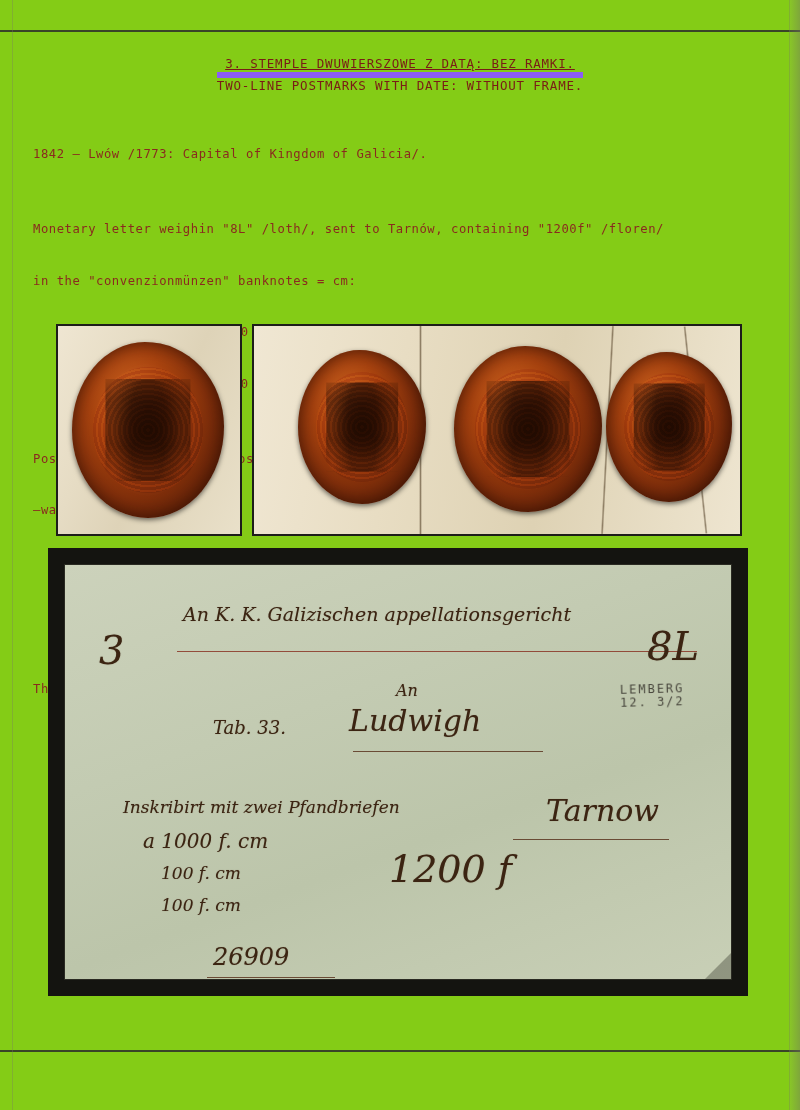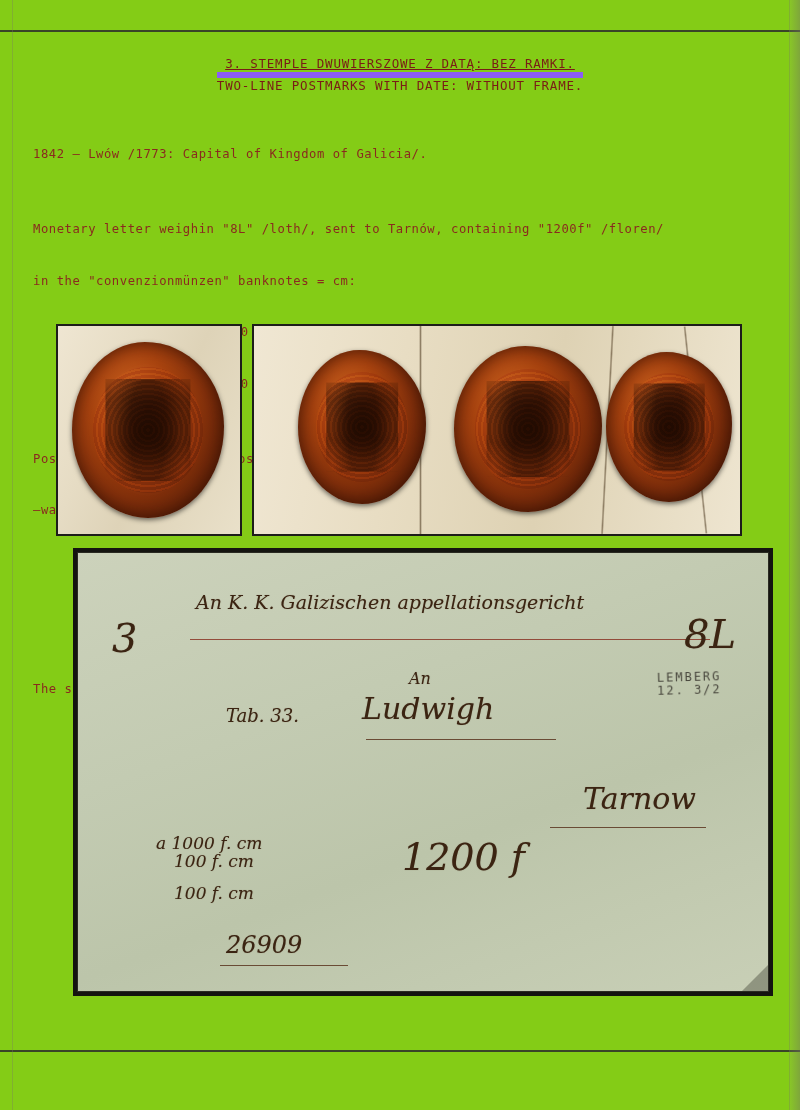--- a/index.html
+++ b/index.html
@@ -171,23 +171,22 @@
   .seal-strip .wax.w3 { left: 352px; top: 26px; width: 126px; height: 150px; }
 
   
   .cover {
     position: absolute;
     left: 48px;
     top: 548px;
     width: 700px;
     height: 448px;
     background: #141410;
-    padding: 4px;
+    padding: 16px;
     box-sizing: border-box;
-    margin-left: 25px;
   }
   .cover-inner {
     position: relative;
     width: 100%;
     height: 100%;
     background:
       linear-gradient(160deg, #ccd2bb 0%, #c3cbb2 35%, #bcc5aa 62%, #c8cfb6 100%);
     box-sizing: border-box;
     border: 1px solid #2a2a22;
     overflow: hidden;
@@ -303,21 +302,22 @@
       <div class="hw ink-dark" style="left:148px; top:152px; font-size:18px;">Tab. 33.</div>
 
       <div class="hw ink-dark" style="left:284px; top:138px; font-size:30px;">Ludwigh</div>
       <div class="ul" style="left:288px; top:186px; width:190px;"></div>
 
       <div class="pmk" style="right:46px; top:118px; font-size:12px;">
         <div>LEMBERG</div>
         <div>12. 3/2</div>
       </div>
 
-      <div class="hw ink-dark" style="left:78px; top:280px; font-size:17px;">a 1000 f.  cm</div>
+      <div class="hw ink-dark" style="left:58px; top:232px; font-size:17px;">Inskribirt mit zwei Pfandbriefen</div>
+      <div class="hw ink-dark" style="left:78px; top:264px; font-size:20px;">a 1000 f.  cm</div>
       <div class="hw ink-dark" style="left:96px; top:298px; font-size:17px;">100 f.  cm</div>
       <div class="hw ink-dark" style="left:96px; top:330px; font-size:17px;">100 f.  cm</div>
 
       <div class="hw ink-dark big-num" style="left:324px; top:282px; font-size:38px;">1200 f</div>
 
       <div class="hw ink-dark" style="right:72px; top:228px; font-size:30px;">Tarnow</div>
       <div class="ul" style="right:62px; top:274px; width:156px;"></div>
 
       <div class="hw ink-dark" style="left:148px; top:378px; font-size:24px;">26909</div>
       <div class="ul" style="left:142px; top:412px; width:128px;"></div>

